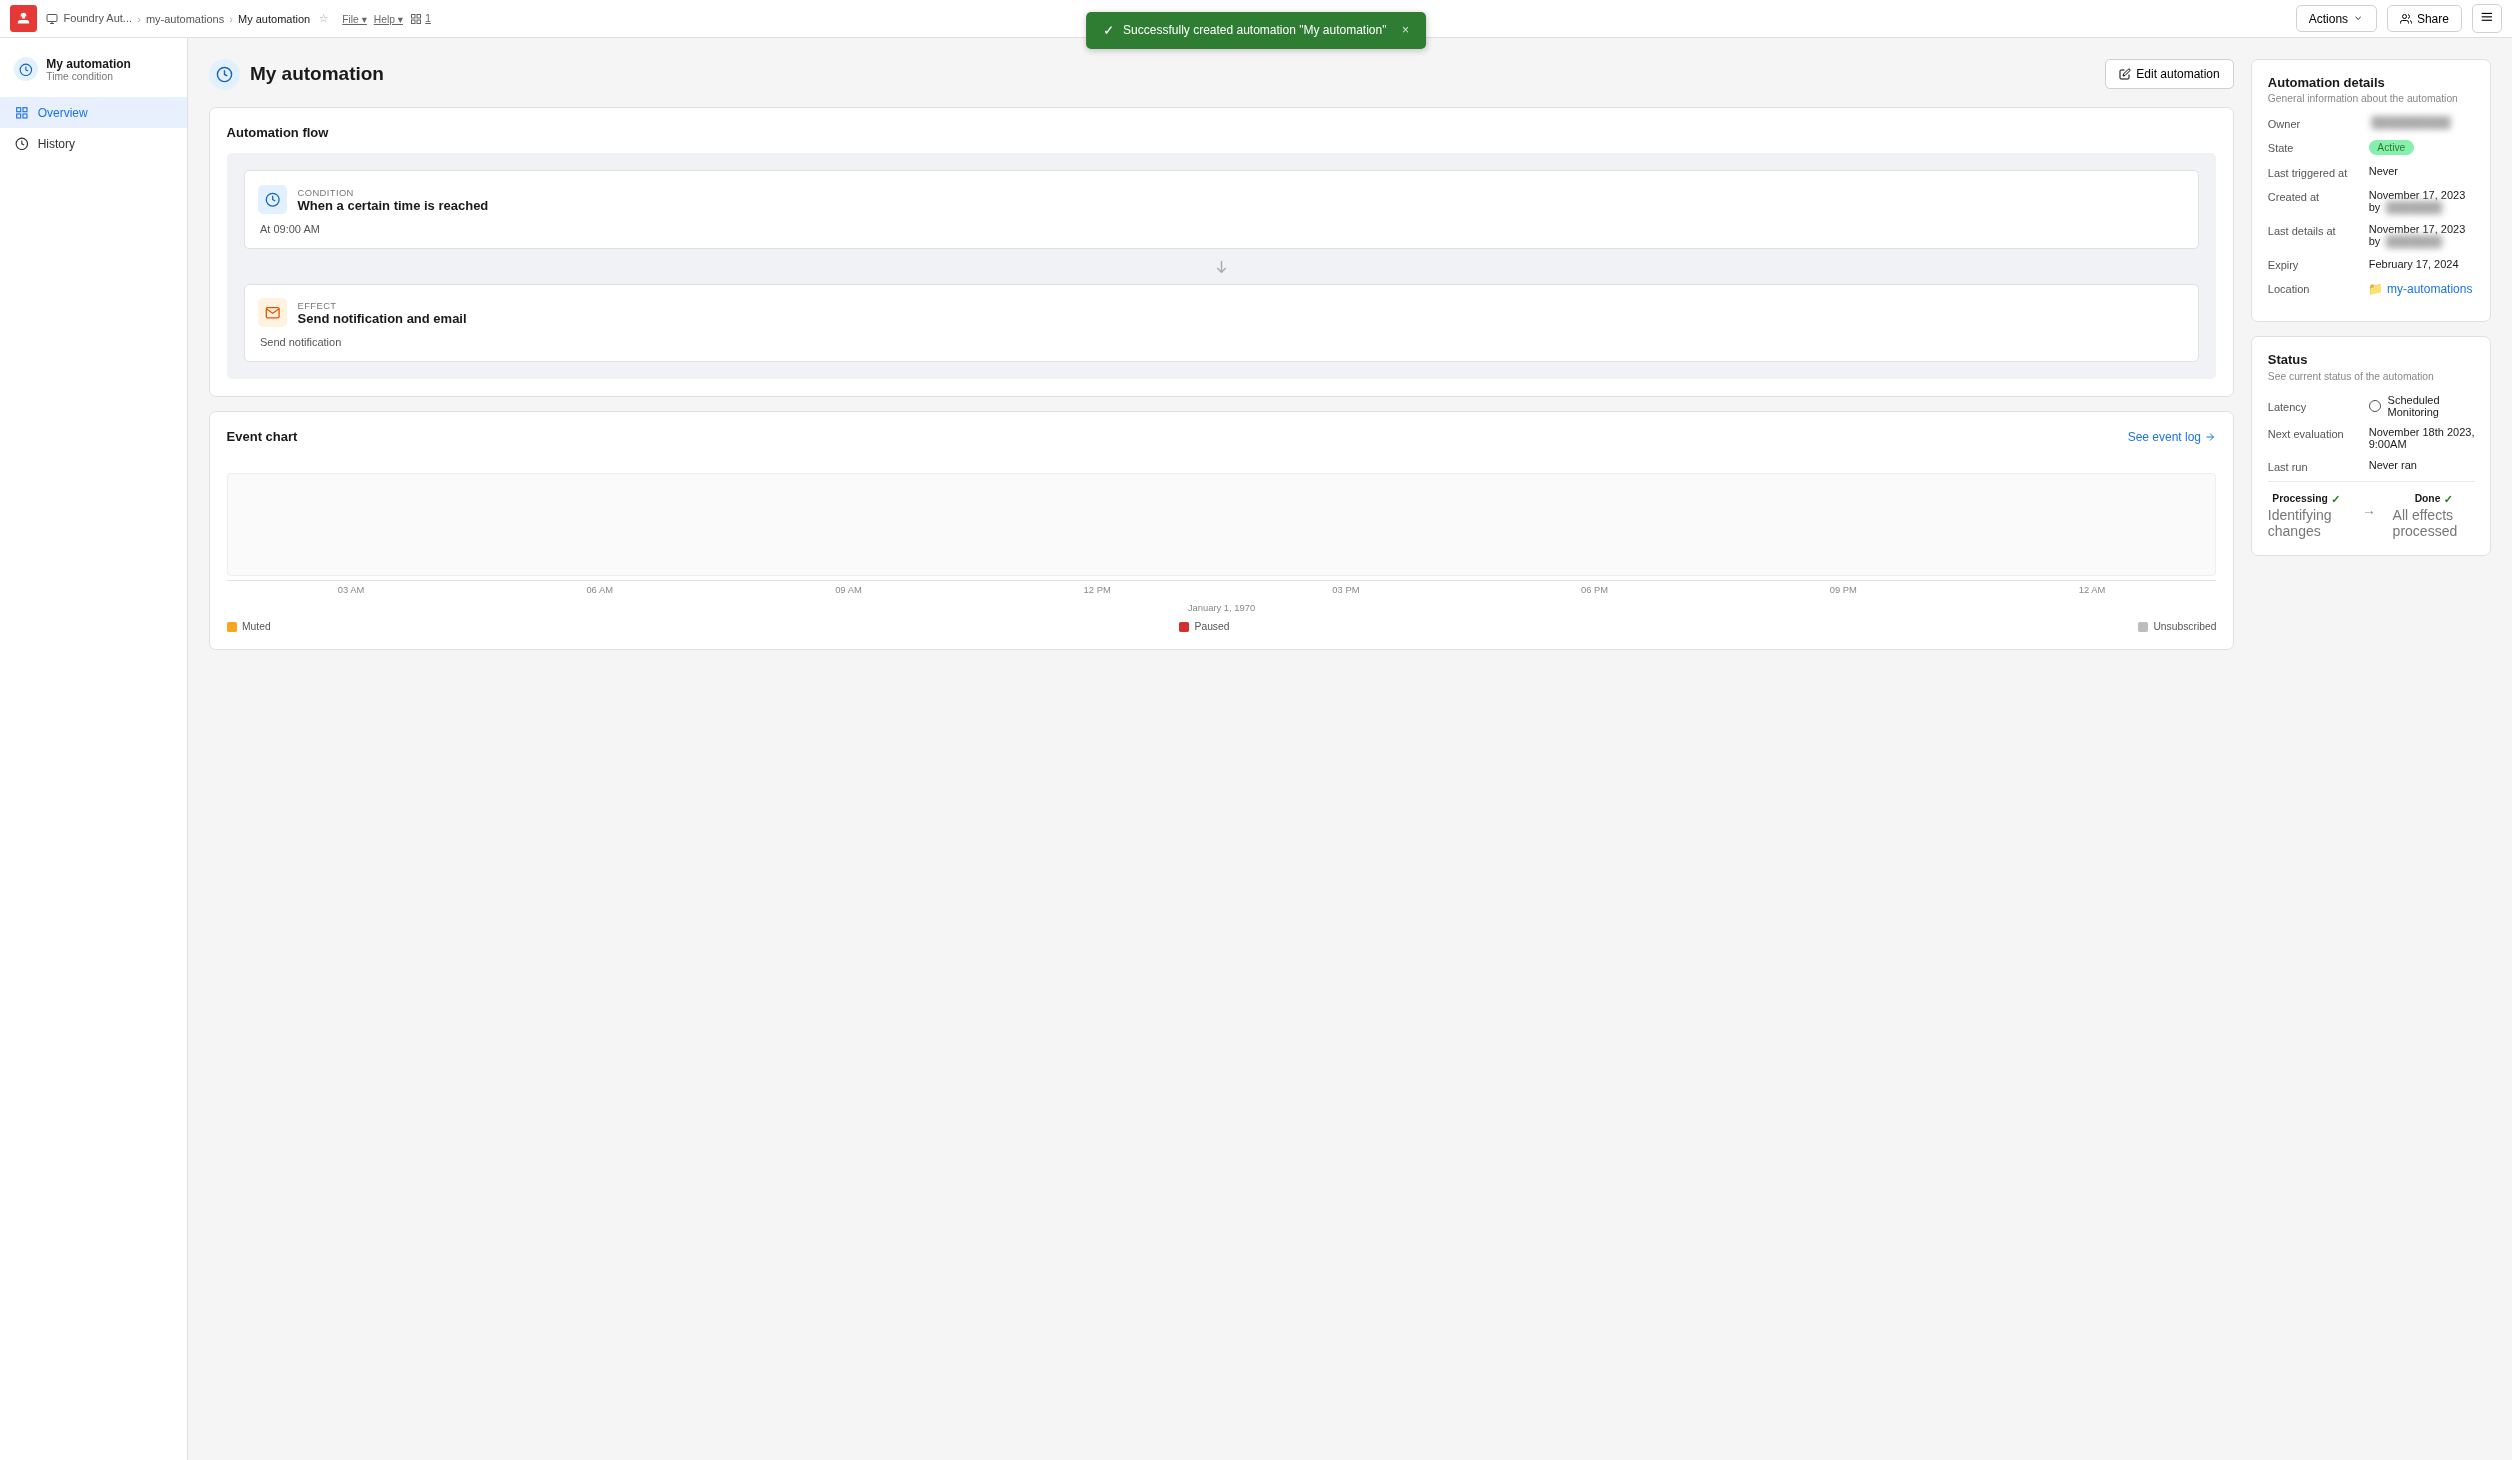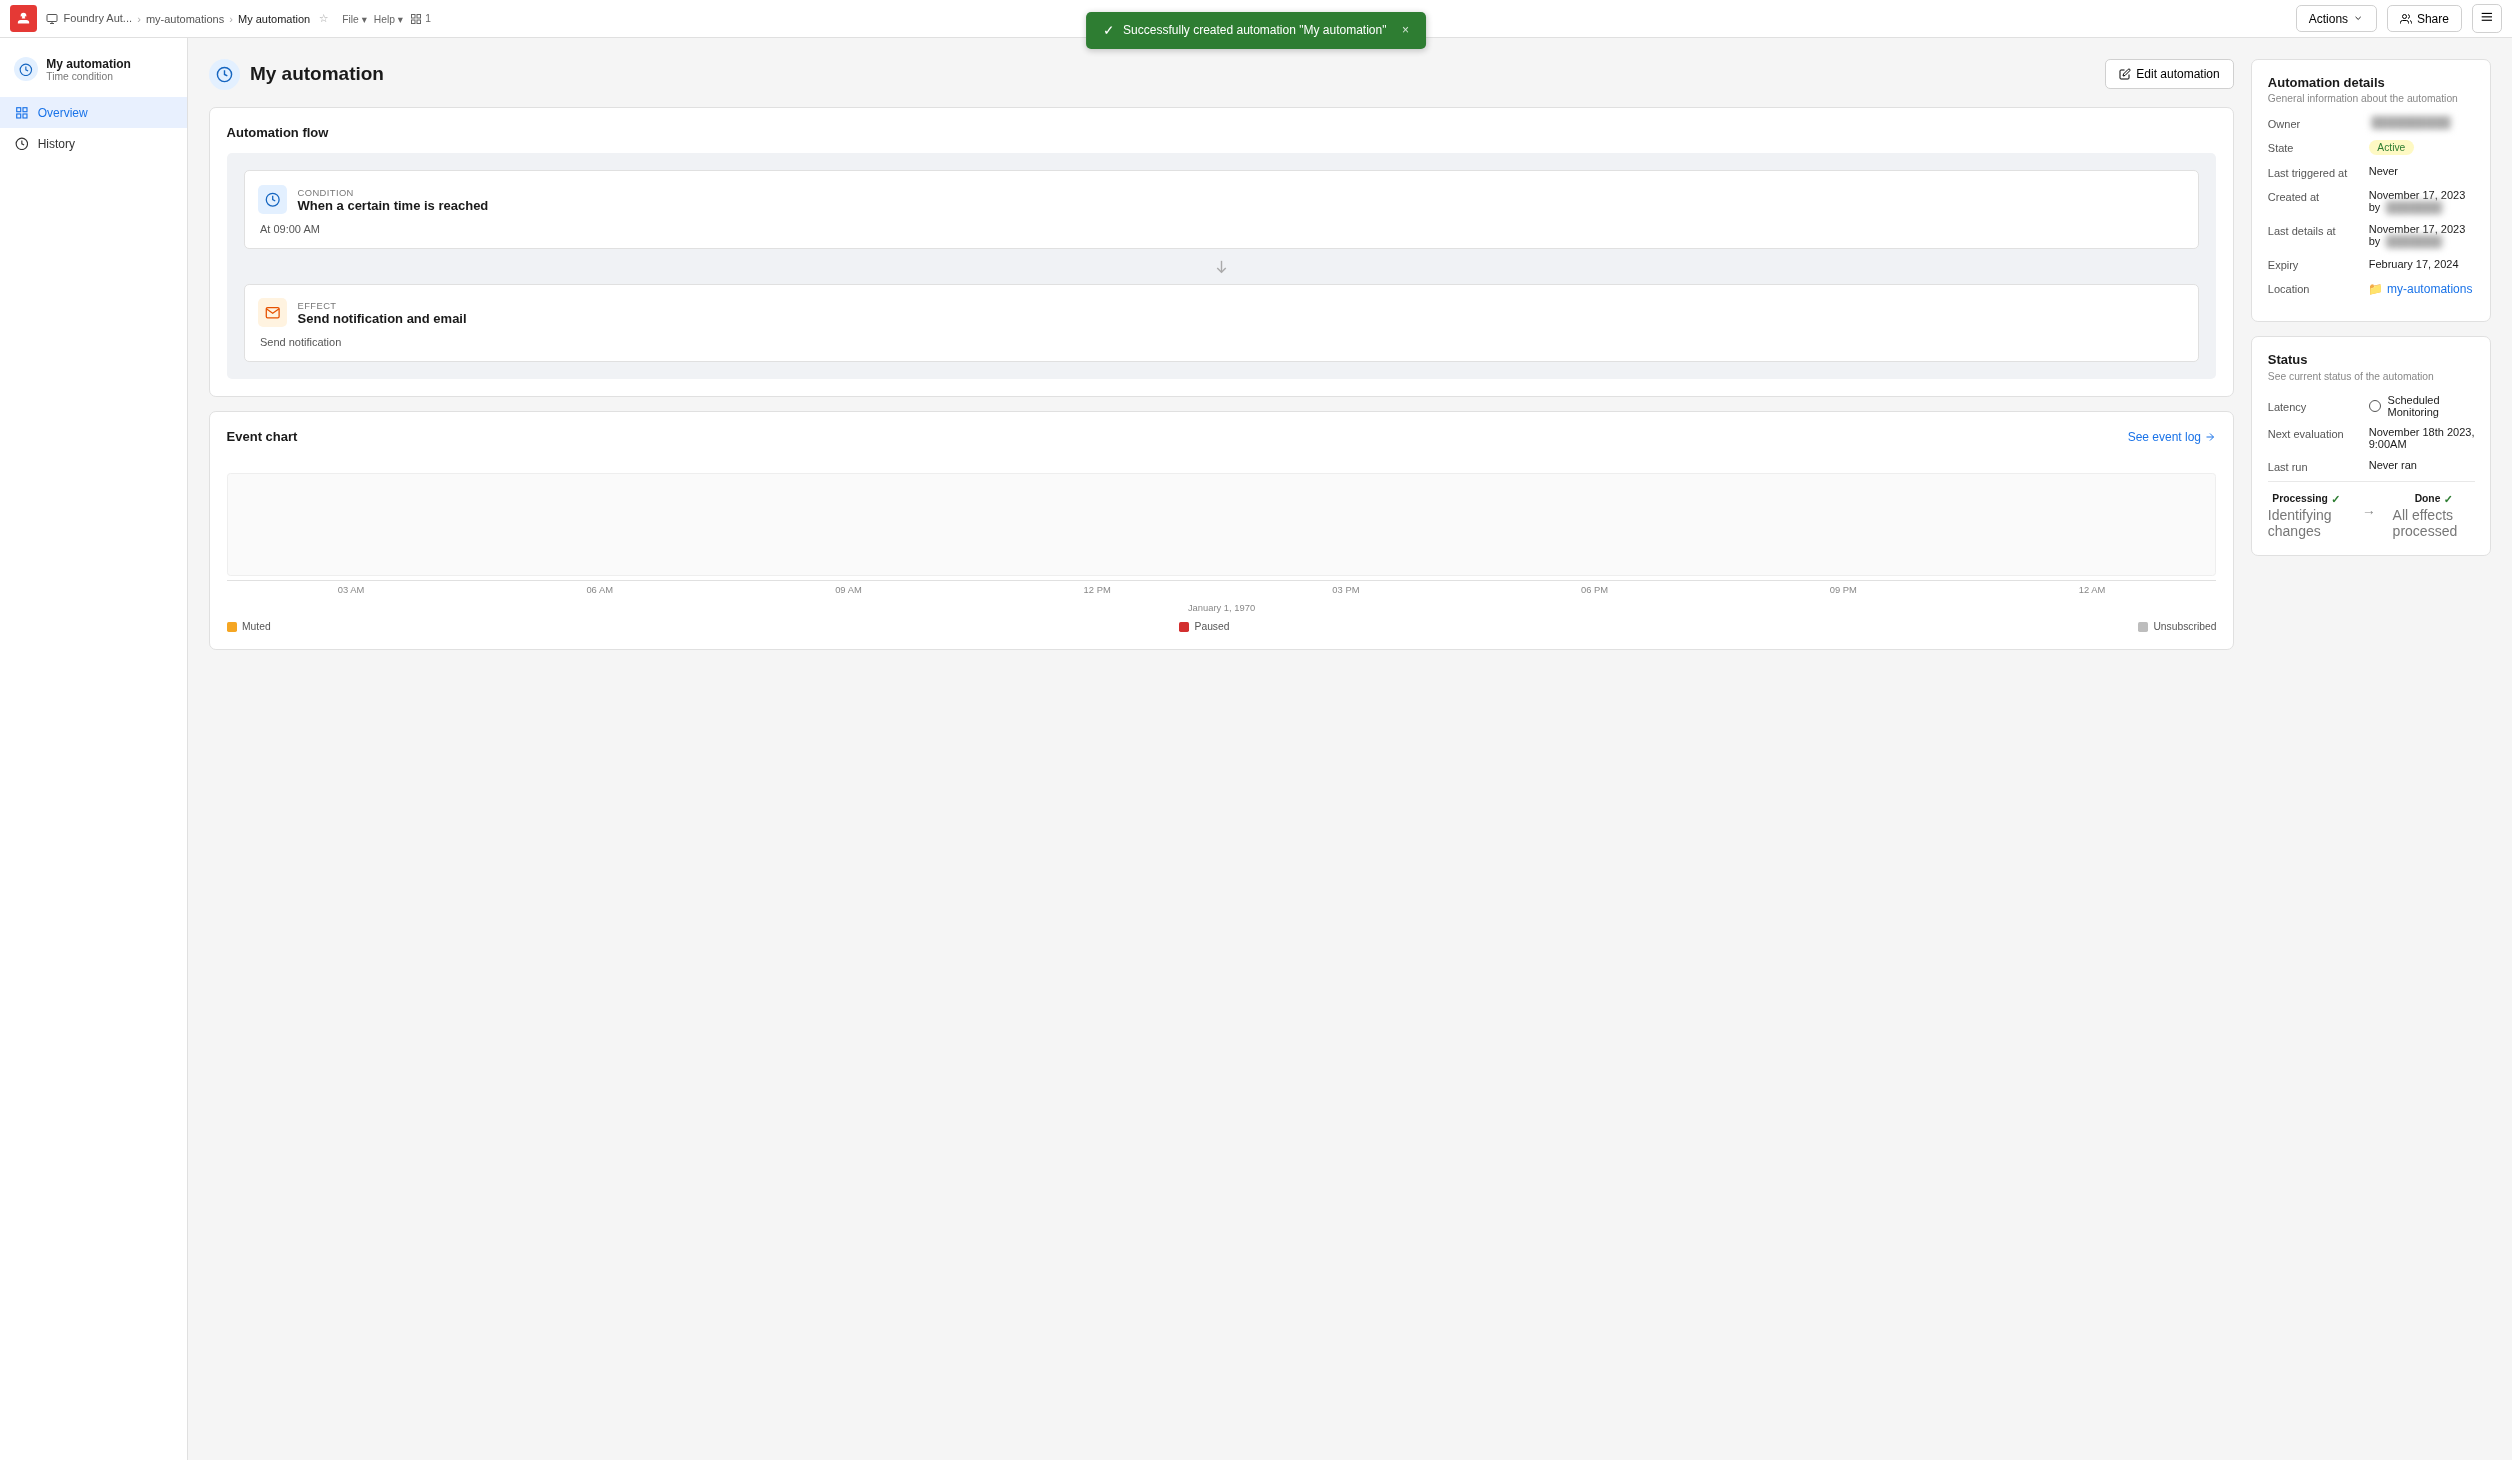--- a/index.html
+++ b/index.html
@@ -8,21 +8,21 @@
     
     .topbar { display: flex; align-items: center; background: #fff; border-bottom: 0.9px solid #e0e0e0; padding: 0 10.3px; height: 38px; position: relative; }
     .topbar-logo { width: 27px; height: 27px; background: #e53935; border-radius: 3.4px; display: flex; align-items: center; justify-content: center; margin-right: 8.6px; flex-shrink: 0; }
     .topbar-logo svg { width: 17px; height: 17px; }
     .breadcrumb { display: flex; align-items: center; gap: 5.1px; font-size: 11px; color: #555; }
     .breadcrumb-item { color: #555; cursor: pointer; }
     .breadcrumb-sep { color: #aaa; }
     .breadcrumb-current { color: #1a1a1a; font-weight: 500; }
     .breadcrumb-star { color: #aaa; margin-left: 3.4px; cursor: pointer; }
     .topbar-meta { display: flex; align-items: center; gap: 6.9px; margin-left: 13.7px; font-size: 10.3px; color: #666; }
-    .topbar-meta-item { display: flex; align-items: center; gap: 3.4px; cursor: pointer; }
+    .topbar-meta-item { display: flex; align-items: center; gap: 3.4px; cursor: pointer; text-decoration: underline; }
     .topbar-right { margin-left: auto; display: flex; align-items: center; gap: 10.3px; }
     .actions-btn { display: flex; align-items: center; gap: 5.1px; padding: 5.1px 12px; border: 0.9px solid #d0d0d0; border-radius: 5.1px; background: #fff; cursor: pointer; font-size: 12px; font-weight: 500; }
     .share-btn { display: flex; align-items: center; gap: 5.1px; padding: 5.1px 12px; border: 0.9px solid #d0d0d0; border-radius: 5.1px; background: #fff; cursor: pointer; font-size: 12px; }
     .grid-btn { padding: 5.1px 6.9px; border: 0.9px solid #d0d0d0; border-radius: 5.1px; background: #fff; cursor: pointer; }
 
     
     .toast { position: fixed; top: 12px; left: 50%; transform: translateX(-50%); background: #2e7d32; color: #fff; padding: 10.3px 17px; border-radius: 5.1px; display: flex; align-items: center; gap: 8.6px; font-size: 12px; z-index: 999; box-shadow: 0 1.7px 6.9px rgba(0,0,0,0.2); }
     .toast-close { cursor: pointer; opacity: 0.8; margin-left: 6.9px; }
 
     
@@ -83,21 +83,21 @@
 
     
     .right-panel { width: 240px; flex-shrink: 0; display: flex; flex-direction: column; gap: 13.7px; }
     .detail-card { background: #fff; border: 0.9px solid #e0e0e0; border-radius: 6.9px; padding: 15.4px; }
     .detail-card-title { font-weight: 700; font-size: 13px; margin-bottom: 3.4px; }
     .detail-card-subtitle { font-size: 10.3px; color: #888; margin-bottom: 12px; }
     .detail-row { display: flex; align-items: flex-start; gap: 6.9px; margin-bottom: 10.3px; }
     .detail-label { font-size: 11px; color: #555; min-width: 94px; flex-shrink: 0; padding-top: 1.7px; }
     .detail-value { font-size: 11px; color: #1a1a1a; }
     .detail-value.blurred { filter: blur(3.4px); user-select: none; color: #aaa; background: #eee; border-radius: 2.6px; padding: 0 3.4px; }
-    .badge-active { background: #fef9c3; color: #2e7d32; border-radius: 10.3px; padding: 1.7px 8.6px; font-size: 10.3px; font-weight: 500; display: inline-block; }
+    .badge-active { background: #86efac; color: #2e7d32; border-radius: 10.3px; padding: 1.7px 8.6px; font-size: 10.3px; font-weight: 500; display: inline-block; }
     .location-link { color: #1a73e8; cursor: pointer; display: flex; align-items: center; gap: 3.4px; }
     .folder-icon { font-size: 12px; }
 
     
     .status-row { display: flex; align-items: flex-start; gap: 6.9px; margin-bottom: 8.6px; }
     .status-label { font-size: 11px; color: #555; min-width: 94px; flex-shrink: 0; padding-top: 1.7px; }
     .status-value { font-size: 11px; color: #1a1a1a; }
     .status-processing { display: flex; align-items: center; gap: 17px; margin-top: 10.3px; }
     .status-step { display: flex; flex-direction: column; align-items: center; gap: 1.7px; }
     .status-step-label { font-size: 10.3px; font-weight: 600; color: #1a1a1a; display: flex; gap: 3.4px; }

